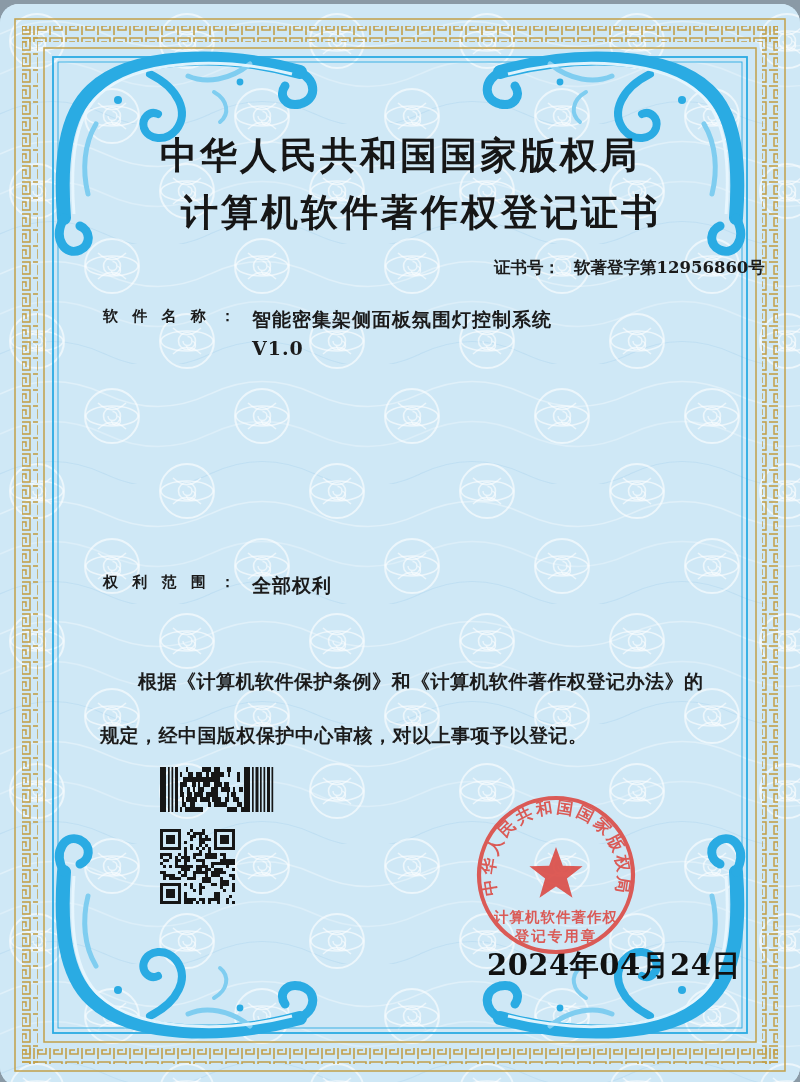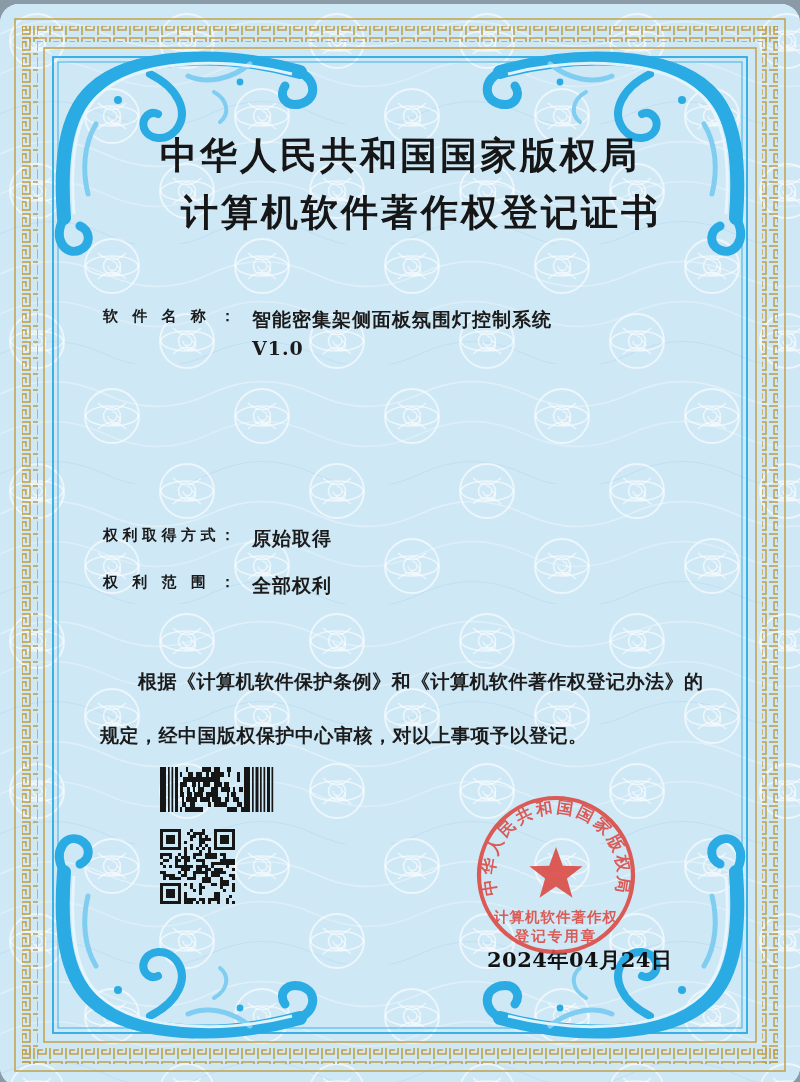--- a/index.html
+++ b/index.html
@@ -50,21 +50,21 @@
   .body-para .l2 { text-indent:0; }
 
   .barcode { position:absolute; left:160px; top:763px; width:114px; height:45px; }
   .qrcode  { position:absolute; left:160px; top:825px; width:75px; height:75px; }
 
   .seal { position:absolute; left:463px; top:778px; width:186px; height:186px; opacity:0.9; }
   .seal text { font-family:"DejaVu Serif","Liberation Serif",serif; font-weight:700; }
 
   .issue-date {
     position:absolute; left:487px; top:942px;
-    font-size:21px; font-weight:700; letter-spacing:0.5px; color:#111;
+    font-size:29px; font-weight:700; letter-spacing:0.5px; color:#111;
   }
 </style>
 </head>
 <body>
 
 <div class="certificate">
 
   <svg class="bg-layer" viewBox="0 0 800 1082" xmlns="http://www.w3.org/2000/svg">
     <defs>
       <pattern id="waves" width="210" height="120" patternUnits="userSpaceOnUse">
@@ -125,30 +125,30 @@
     <use href="#ornament" transform="translate(800,1082) scale(-1,-1)"></use>
   </svg>
 
   <div class="title-block title1">
     <span>中华人民共和国国家版权局</span>
   </div>
   <div class="title-block title2">
     <span>计算机软件著作权登记证书</span>
   </div>
 
+  <div class="cert-no">
+    <span class="cn-label">证书号：</span><span class="cn-value">软著登字第12956860号</span>
+  </div>
 
   <div class="field-row row-0">
     <span class="field-label">软件名称：</span><span class="field-value">智能密集架侧面板氛围灯控制系统</span>
   </div>
   <div class="value-line2">V1.0</div>
 
 
-  <div class="field-row row-2">
-    <span class="field-label">权利取得方式：</span><span class="field-value">原始取得</span>
-  </div>
 
   <div class="field-row row-3">
     <span class="field-label">权利范围：</span><span class="field-value">全部权利</span>
   </div>
 
 
   <p class="body-para"><span class="l1">根据《计算机软件保护条例》和《计算机软件著作权登记办法》的</span><br>
   <span class="l2">规定，经中国版权保护中心审核，对以上事项予以登记。</span></p>
 
   <svg class="barcode" viewBox="0 0 114 45" xmlns="http://www.w3.org/2000/svg">

